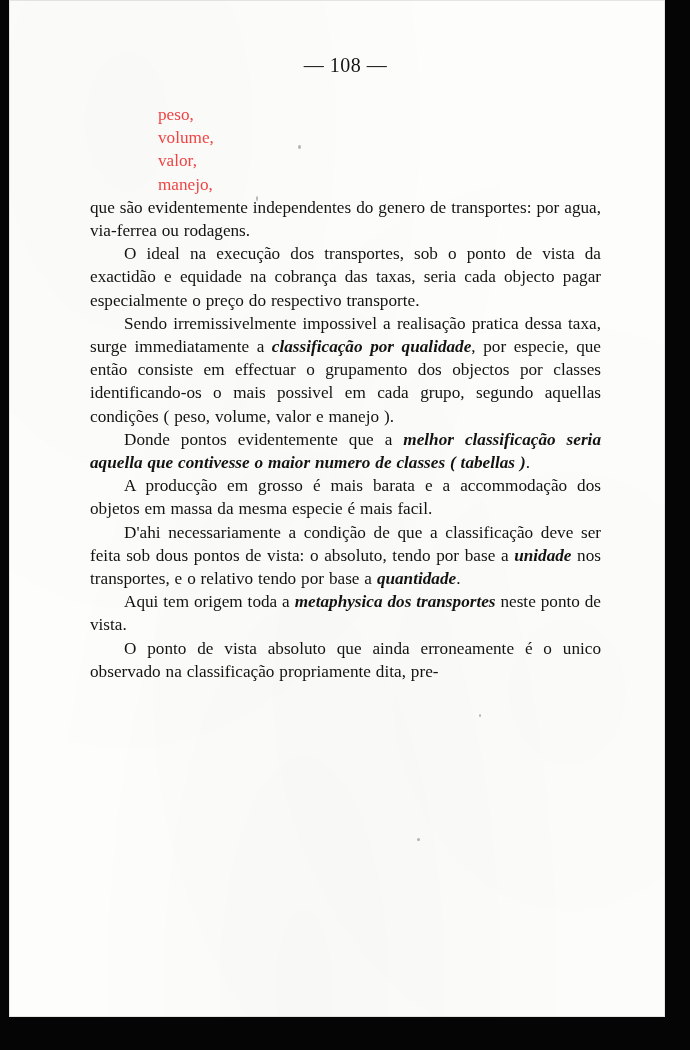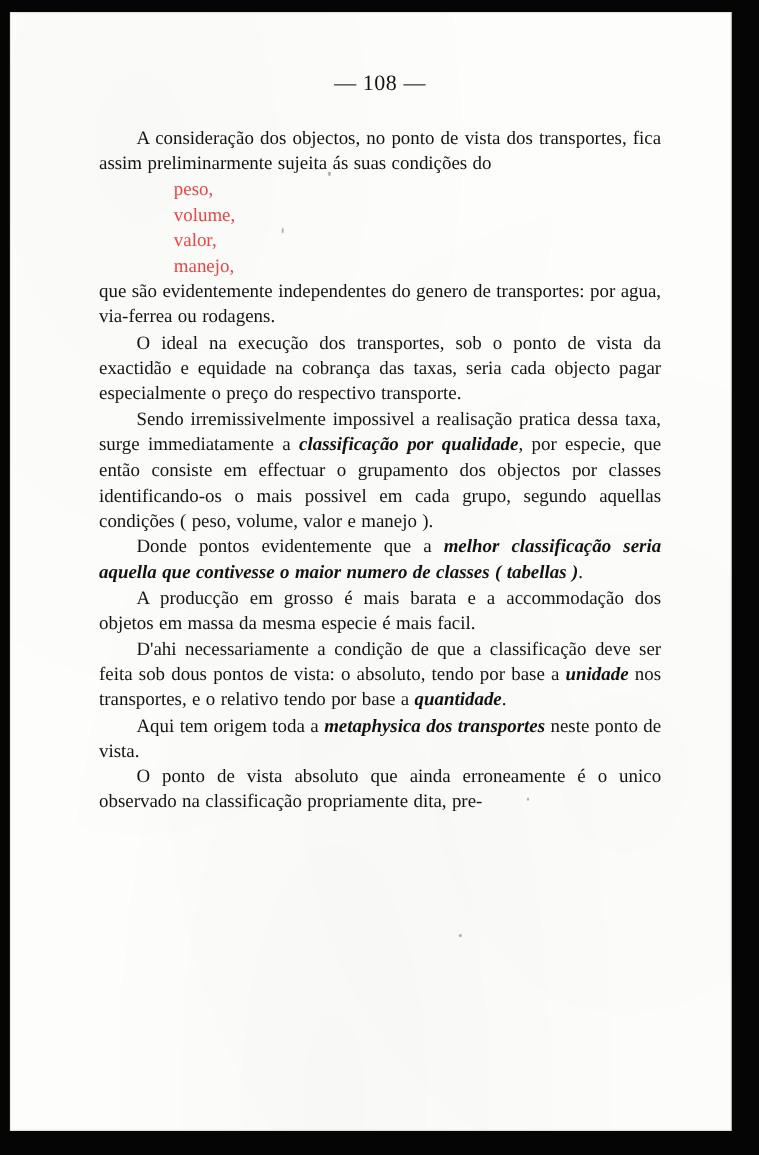--- a/index.html
+++ b/index.html
@@ -22,21 +22,21 @@
     top: 0;
     width: 690px;
     height: 1050px;
     background: #050505;
   }
 
   
   .page-sheet {
     position: absolute;
     left: 9px;
-    top: 11px;
+    top: 0;
     width: 656px;
     height: 1017px;
     background: #fdfdfb;
     box-shadow: inset 0 0 0 1px #e6e6e2;
     overflow: hidden;
   }
 
   
   .paper-grain {
     position: absolute;
@@ -121,21 +121,20 @@
 
     <span class="fleck" style="left:289px; top:145px; width:3px; height:4px;"></span>
     <span class="fleck" style="left:247px; top:196px; width:2px; height:5px;"></span>
     <span class="fleck" style="left:408px; top:838px; width:3px; height:3px;"></span>
     <span class="fleck" style="left:470px; top:714px; width:2px; height:3px;"></span>
 
     <div class="text-column">
 
       <div class="folio">— 108 —</div>
 
-      <p class="body-par last-line-loose"><span>A consideração dos objectos, no ponto de vista dos transportes, fica assim preliminarmente sujeita ás suas condições do</span></p>
 
       <ul class="word-list">
         <li>peso,</li>
         <li>volume,</li>
         <li>valor,</li>
         <li>manejo,</li>
       </ul>
 
       <p class="body-par no-indent last-line-loose"><span>que são evidentemente independentes do genero de transportes: por agua, via-ferrea ou rodagens.</span></p>
 

